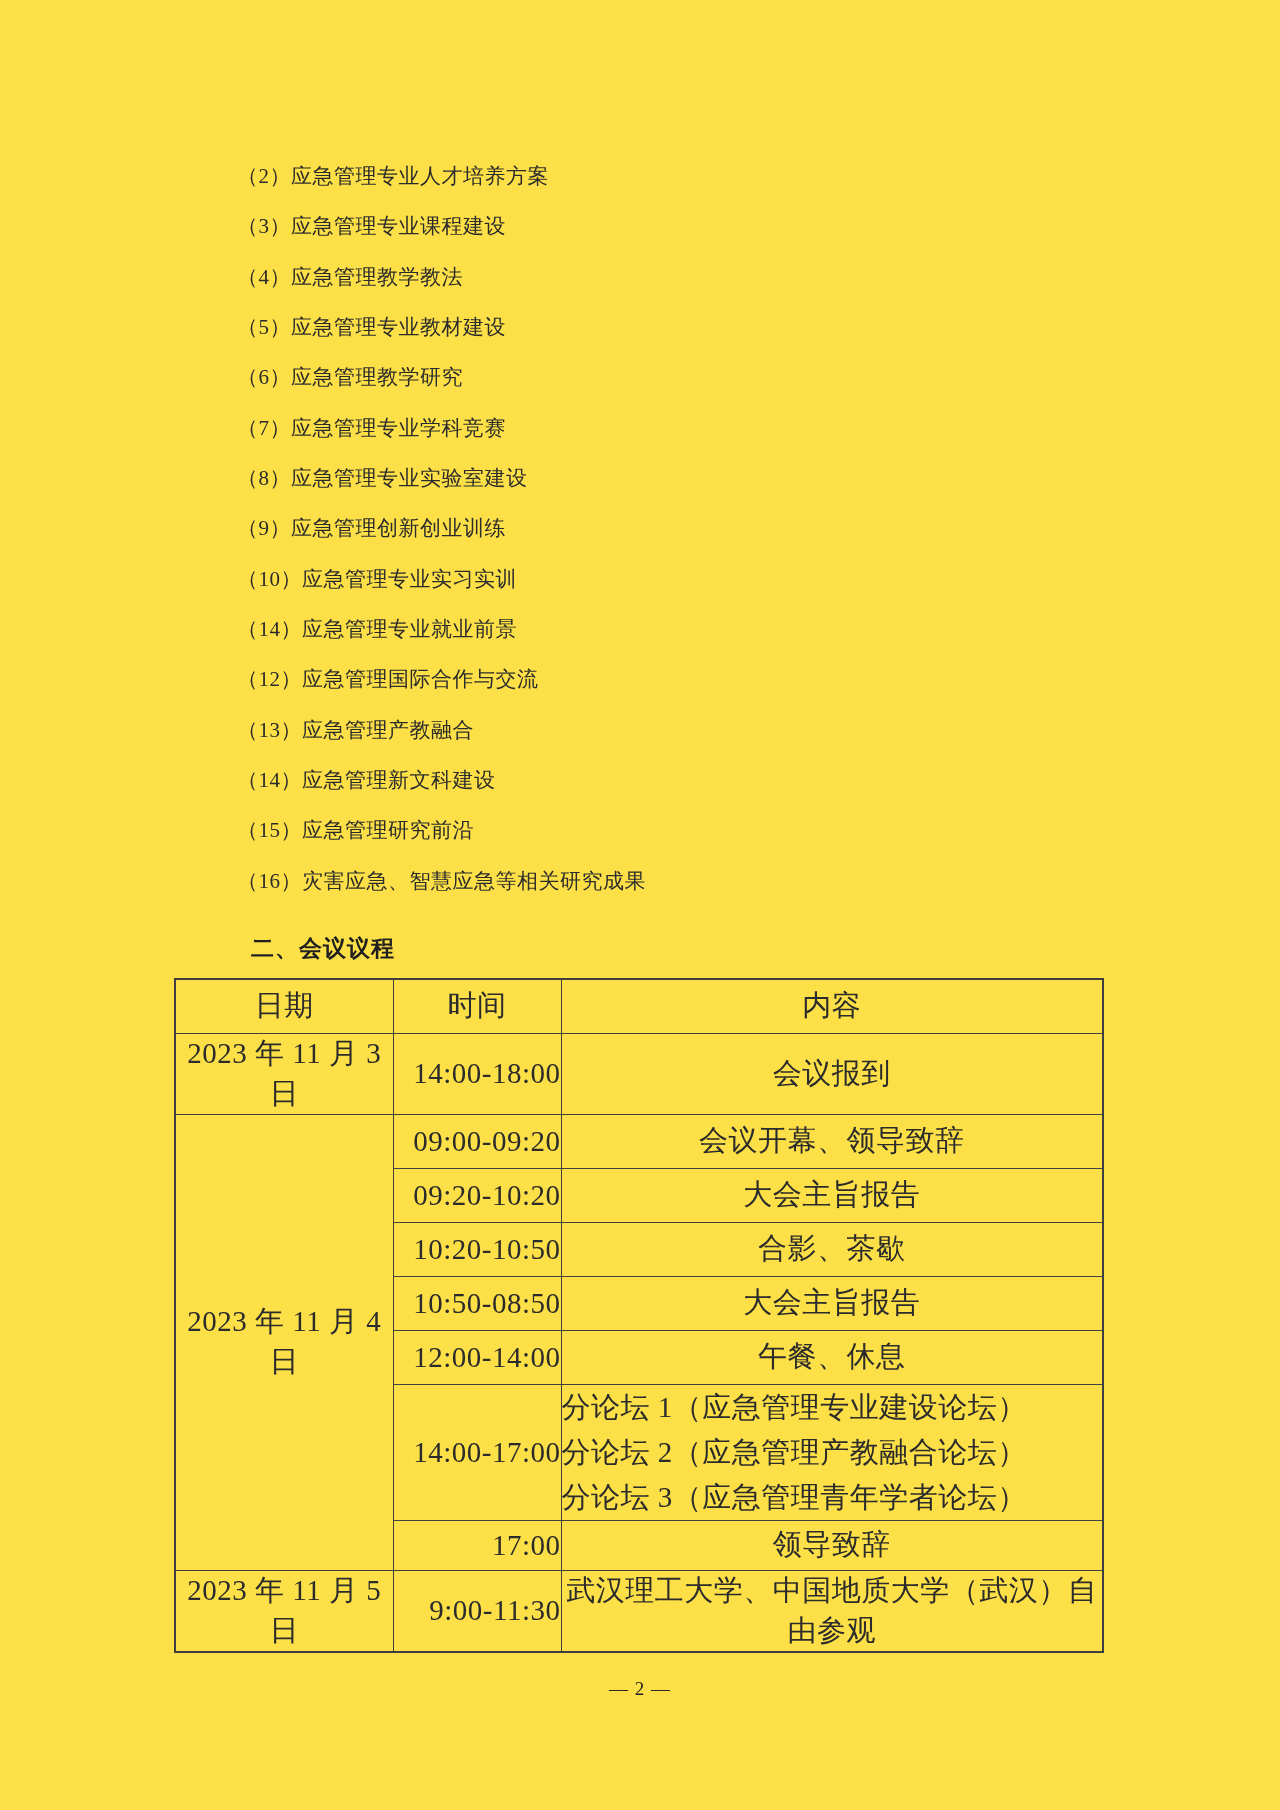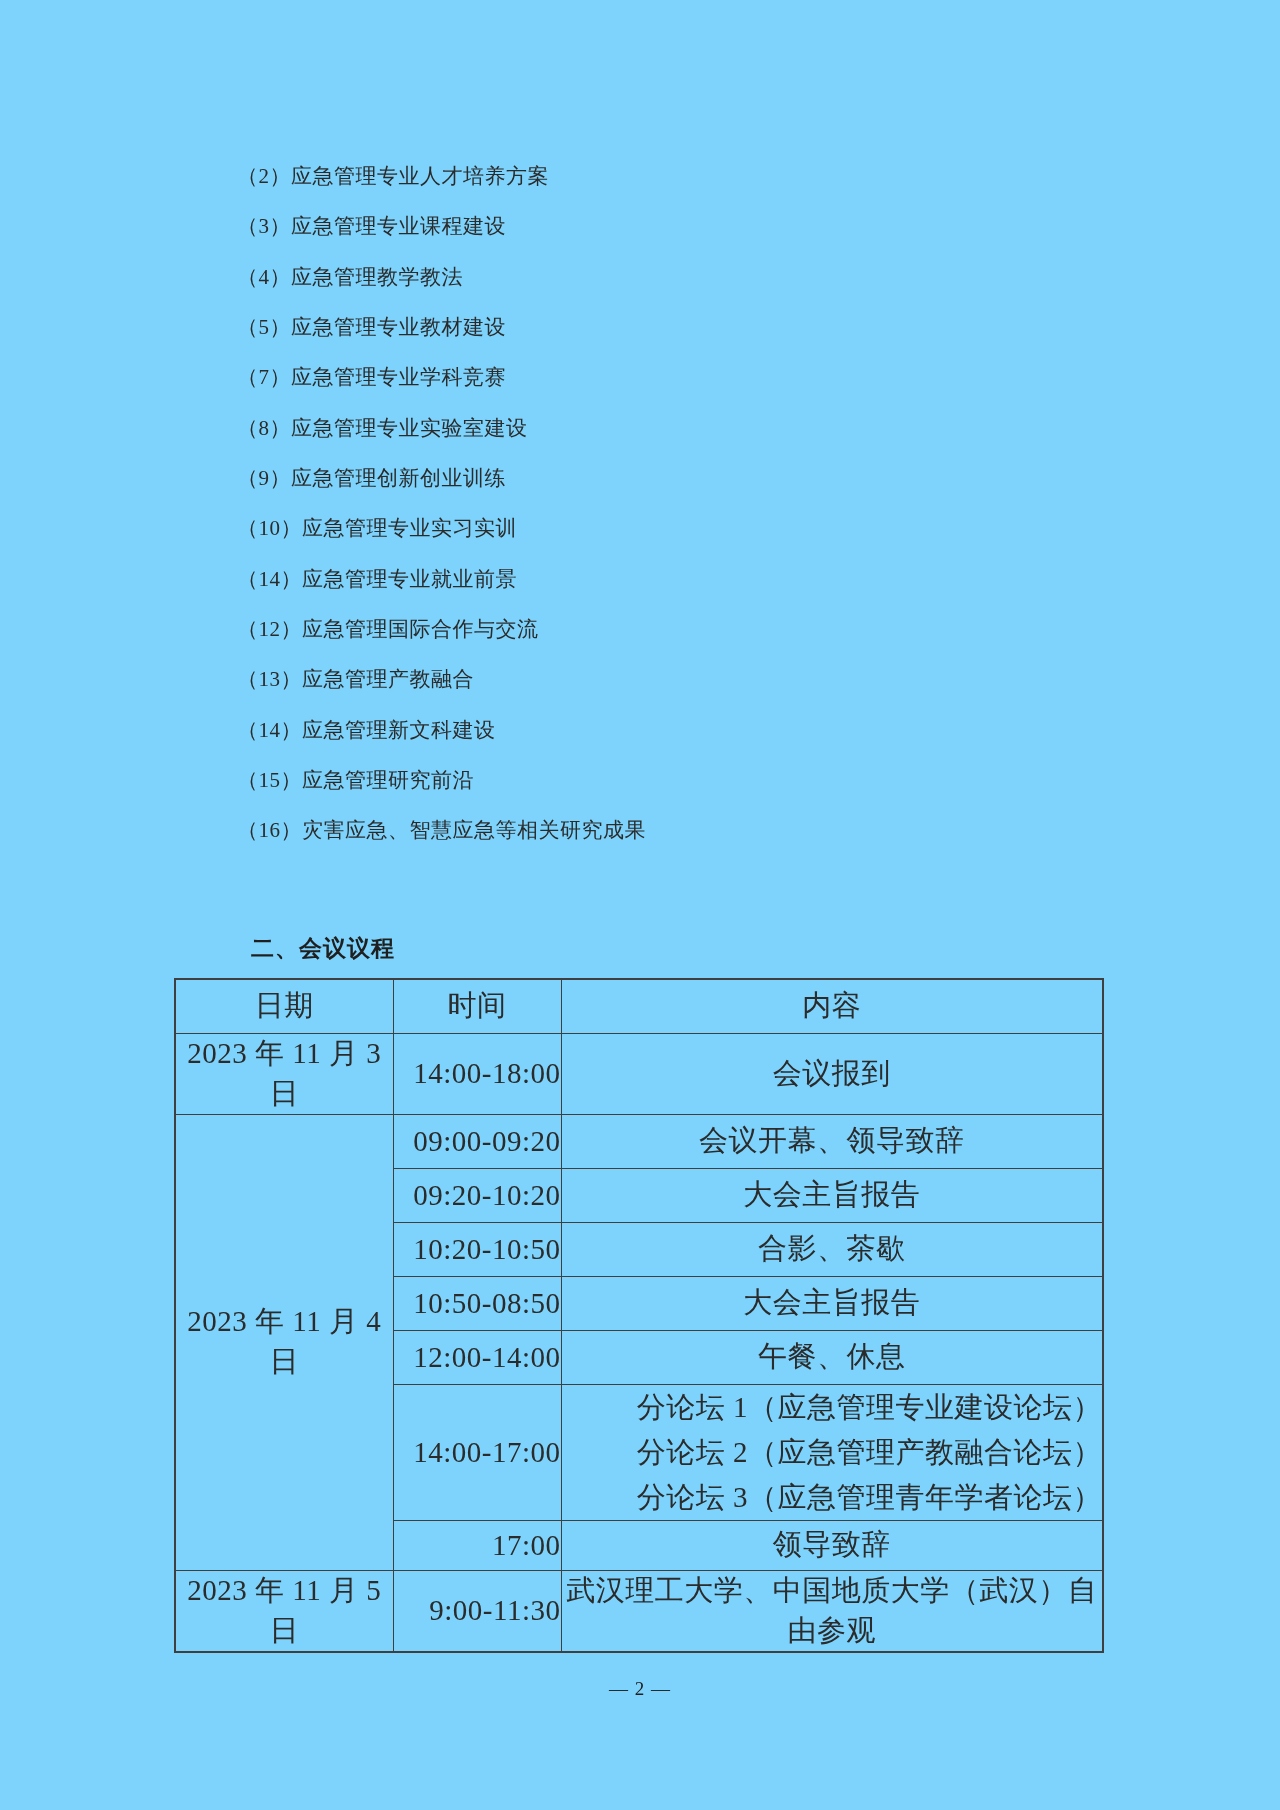--- a/index.html
+++ b/index.html
@@ -4,21 +4,21 @@
 <style>
   html, body {
     margin: 0;
     padding: 0;
     background: #ffffff;
   }
   .page {
     position: relative;
     width: 1280px;
     height: 1810px;
-    background: #7dd3fc;
+    background: #fde047;
     color: #2b2b2b;
     font-family: "Liberation Serif", "DejaVu Serif", serif;
     overflow: hidden;
   }
   
   .topic-list {
     position: absolute;
     left: 237px;
     top: 151px;
     width: 760px;
@@ -67,21 +67,21 @@
   .col-content { width: 542px; }
   .r-std   { height: 54px; }
   .r-forum { height: 135px; }
   .r-close { height: 50px; }
   .cell-date { text-align: center; letter-spacing: 0.5px; }
   .cell-time { text-align: right; padding-left: 14px; letter-spacing: 0.5px; }
   .cell-content { text-align: center; letter-spacing: 0.5px; margin-top: 37px; }
   .forum-line {
     height: 45px;
     line-height: 45px;
-    text-align: right;
+    text-align: left;
     white-space: nowrap;
   }
   
   .page-footer {
     position: absolute;
     left: 0;
     top: 1678px;
     width: 100%;
     text-align: center;
     font-size: 19px;
@@ -92,20 +92,21 @@
 </head>
 <body>
 
 <div class="page">
 
   <div class="topic-list">
     <div class="topic-item">（2）应急管理专业人才培养方案</div>
     <div class="topic-item">（3）应急管理专业课程建设</div>
     <div class="topic-item">（4）应急管理教学教法</div>
     <div class="topic-item">（5）应急管理专业教材建设</div>
+    <div class="topic-item">（6）应急管理教学研究</div>
     <div class="topic-item">（7）应急管理专业学科竞赛</div>
     <div class="topic-item">（8）应急管理专业实验室建设</div>
     <div class="topic-item">（9）应急管理创新创业训练</div>
     <div class="topic-item">（10）应急管理专业实习实训</div>
     <div class="topic-item">（14）应急管理专业就业前景</div>
     <div class="topic-item">（12）应急管理国际合作与交流</div>
     <div class="topic-item">（13）应急管理产教融合</div>
     <div class="topic-item">（14）应急管理新文科建设</div>
     <div class="topic-item">（15）应急管理研究前沿</div>
     <div class="topic-item">（16）灾害应急、智慧应急等相关研究成果</div>

